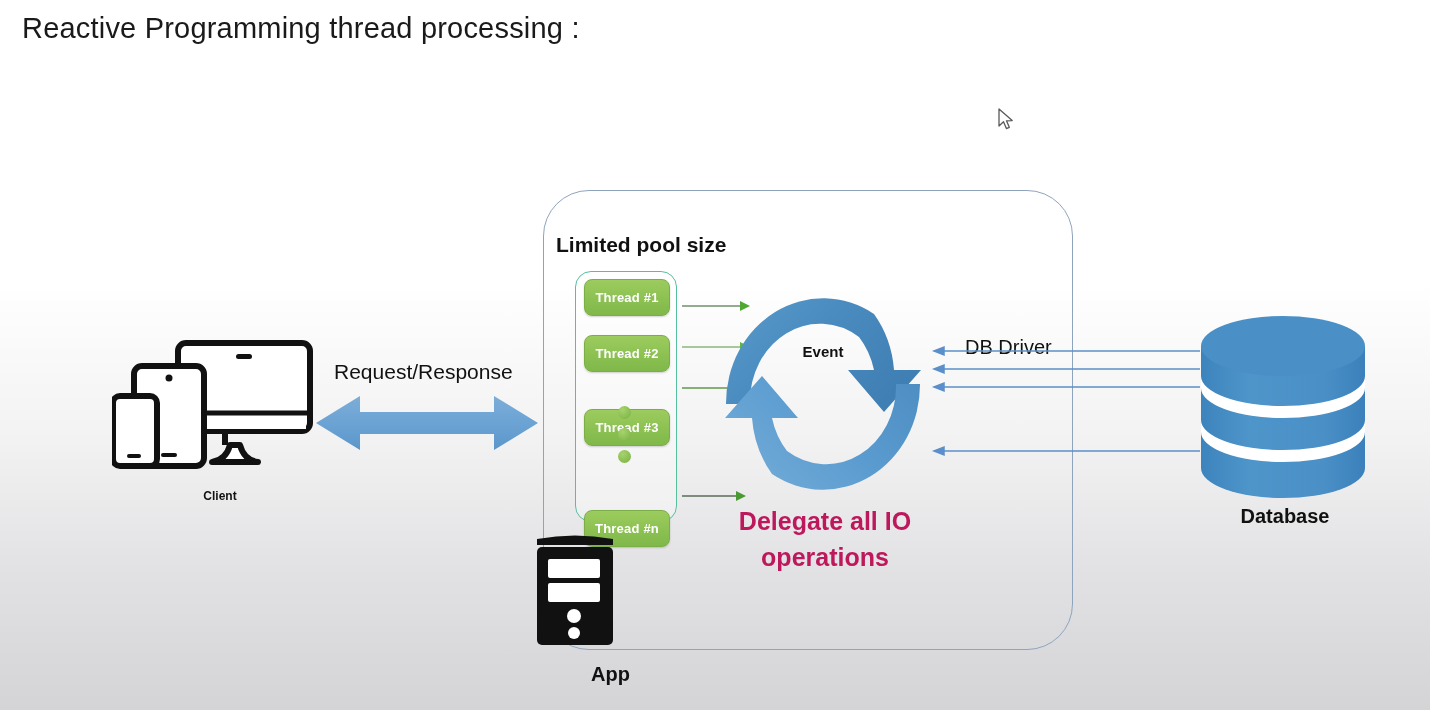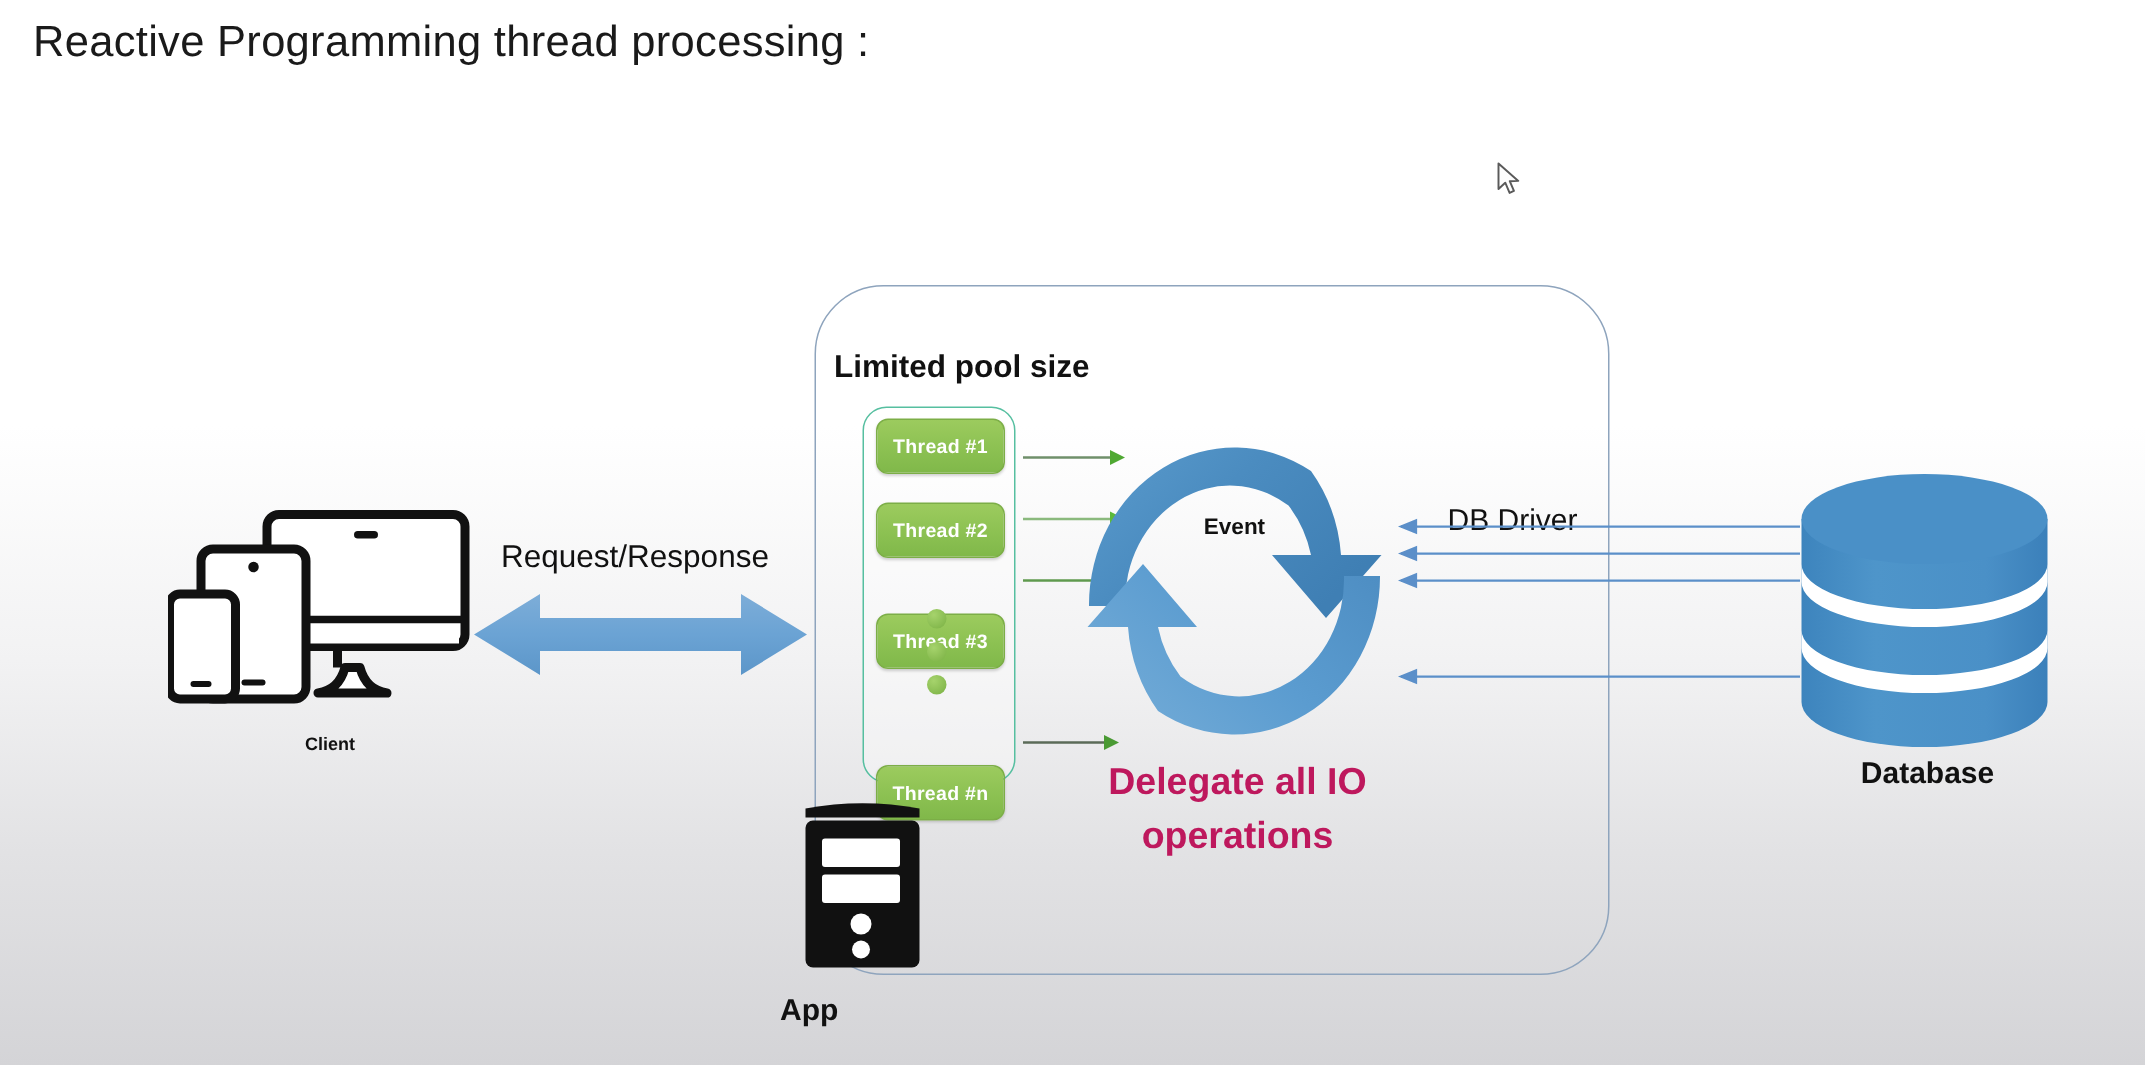--- a/index.html
+++ b/index.html
@@ -102,21 +102,21 @@
   
   #reqres-label{
     left:334px;top:360px;
     font-size:21px;color:#111;white-space:nowrap;
   }
   #reqres-arrow{left:316px;top:392px;width:222px;height:62px;}
 
   
   #app-icon{left:531px;top:529px;width:88px;height:120px;}
   #app-label{
-    left:520px;top:663px;width:110px;text-align:left;
+    left:520px;top:663px;width:110px;text-align:right;
     font-size:20px;font-weight:bold;color:#111;
   }
 
   
   #mouse-cursor{left:997px;top:108px;width:20px;height:24px;}
 </style>
 </head>
 <body>
 
 <div id="stage">

